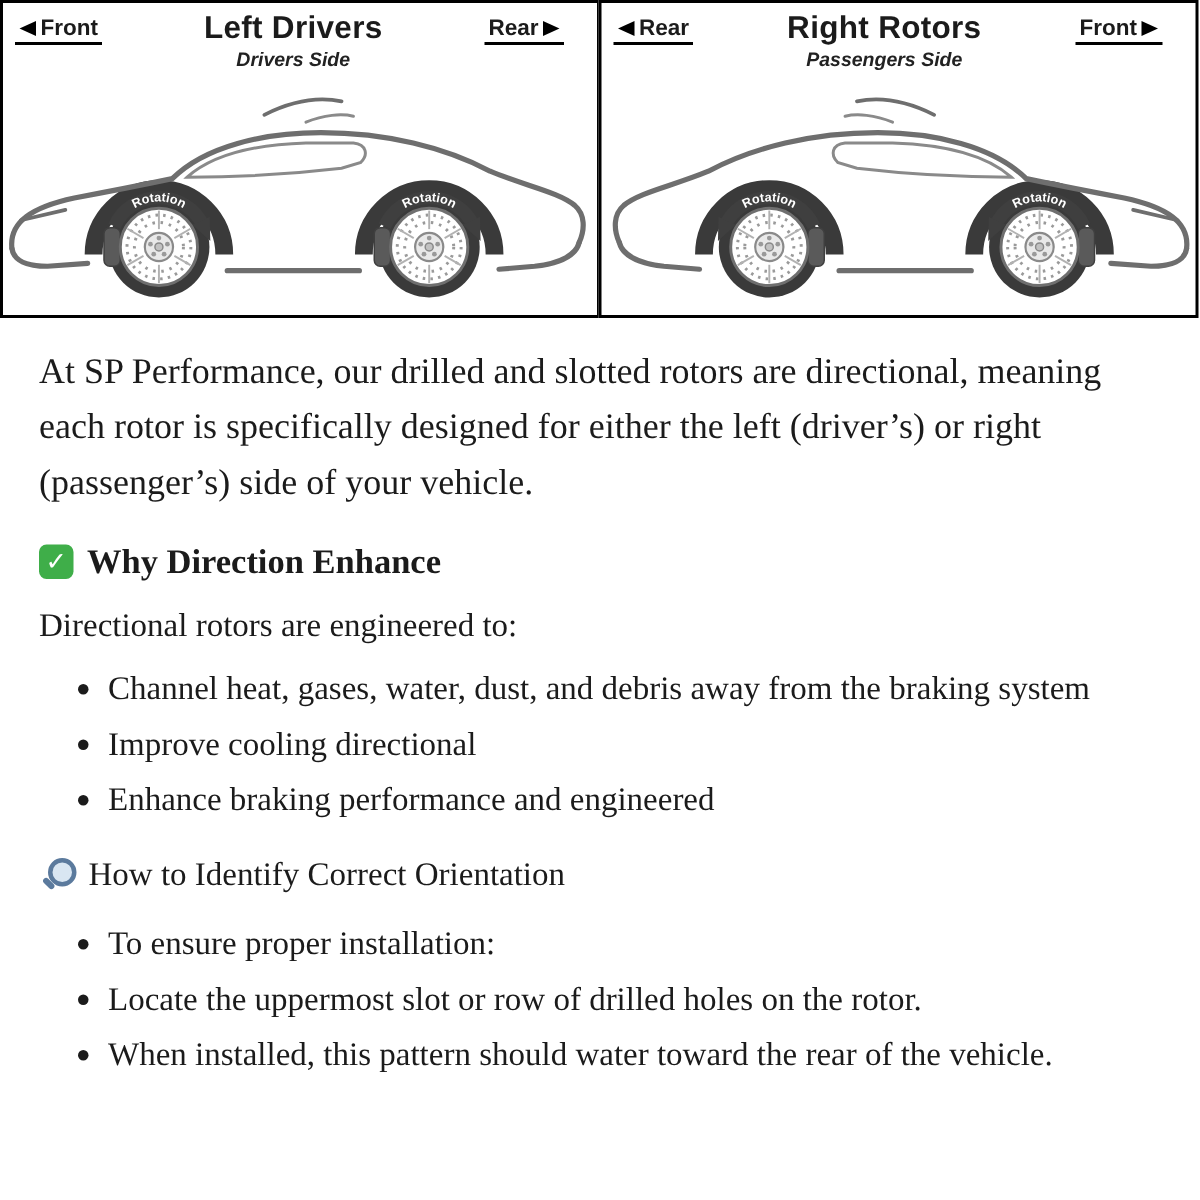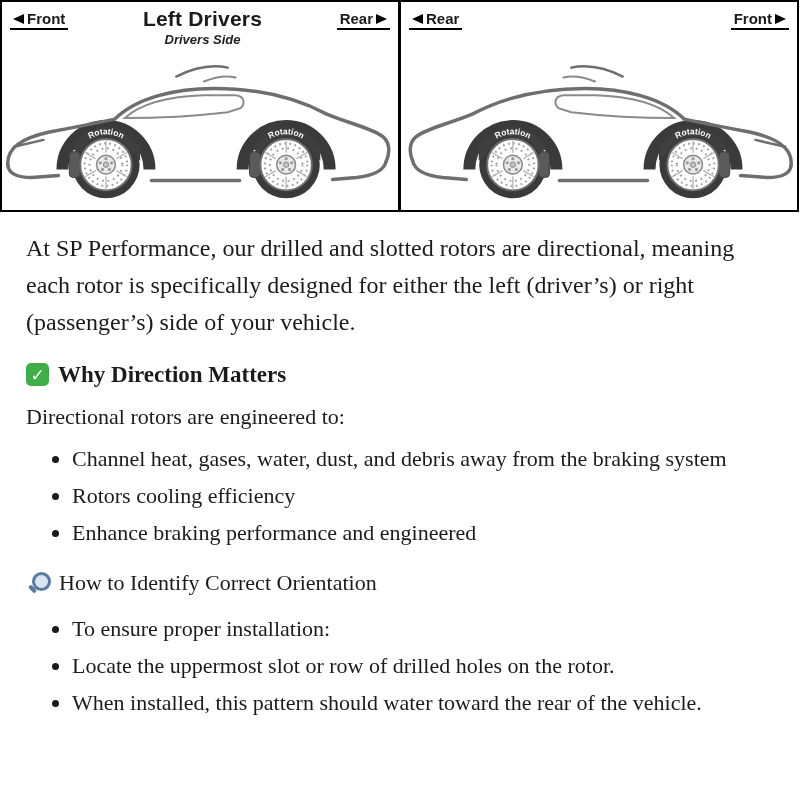--- a/index.html
+++ b/index.html
@@ -14,21 +14,21 @@
   .panel {
     width:50%; height:212px;
     border:2.5px solid #000;
     background:#fff;
     position:relative;
     font-family:"Liberation Sans", sans-serif;
   }
   .panel + .panel { border-left-width:2.5px; margin-left:-1px; }
   .panel-head {
     display:flex; justify-content:space-between; align-items:flex-start;
-    padding:5px 8px 0 8px; height:48px;
+    padding:5px 22px 0 8px; height:48px;
   }
   .corner {
     display:flex; align-items:center; gap:3px;
     font-weight:bold; font-size:15px;
     border-bottom:2.5px solid #000;
     padding:0 3px 1px 3px; margin-top:3px;
   }
   .tri-l { width:0; height:0; border-top:5px solid transparent; border-bottom:5px solid transparent; border-right:11px solid #000; }
   .tri-r { width:0; height:0; border-top:5px solid transparent; border-bottom:5px solid transparent; border-left:11px solid #000; }
   .panel-center { text-align:center; }
@@ -144,20 +144,24 @@
       </g>
     </svg>
   </div>
 
   <div class="panel">
     <div class="panel-head">
       <div class="corner">
         <span class="tri-l"></span>
         <span>Rear</span>
       </div>
+      <div class="panel-center">
+        <div class="panel-title">Right Rotors</div>
+        <div class="panel-sub">Passengers Side</div>
+      </div>
       <div class="corner">
         <span>Front</span>
         <span class="tri-r"></span>
       </div>
     </div>
 
     <svg class="car-svg" viewBox="0 0 400 158">
       <g transform="translate(400,0) scale(-1,1)">
         <path d="M 61,120 A 44 44 0 0 1 149,120" stroke="#3a3a3a" stroke-width="12" fill="none"></path>
         <path d="M 243,120 A 44 44 0 0 1 331,120" stroke="#3a3a3a" stroke-width="12" fill="none"></path>
@@ -188,28 +192,28 @@
     </svg>
   </div>
 </div>
 
 <div class="content">
 
   <p class="para">At SP Performance, our drilled and slotted rotors are directional, meaning each rotor is specifically designed for either the left (driver’s) or right (passenger’s) side of your vehicle.</p>
 
   <div class="sec-head">
     <span class="check-icon">✓</span>
-    <span class="txt-bold">Why Direction Matters</span>
+    <span class="txt-bold">Why Direction Enhance</span>
   </div>
 
   <p class="lead">Directional rotors are engineered to:</p>
 
   <ul>
     <li>Channel heat, gases, water, dust, and debris away from the braking system</li>
-    <li>Rotors cooling efficiency</li>
+    <li>Improve cooling directional</li>
     <li>Enhance braking performance and engineered</li>
   </ul>
 
   <div class="sec-head">
     <span class="mag-icon"></span>
     <span class="txt-reg">How to Identify Correct Orientation</span>
   </div>
 
   <ul>
     <li>To ensure proper installation:</li>

